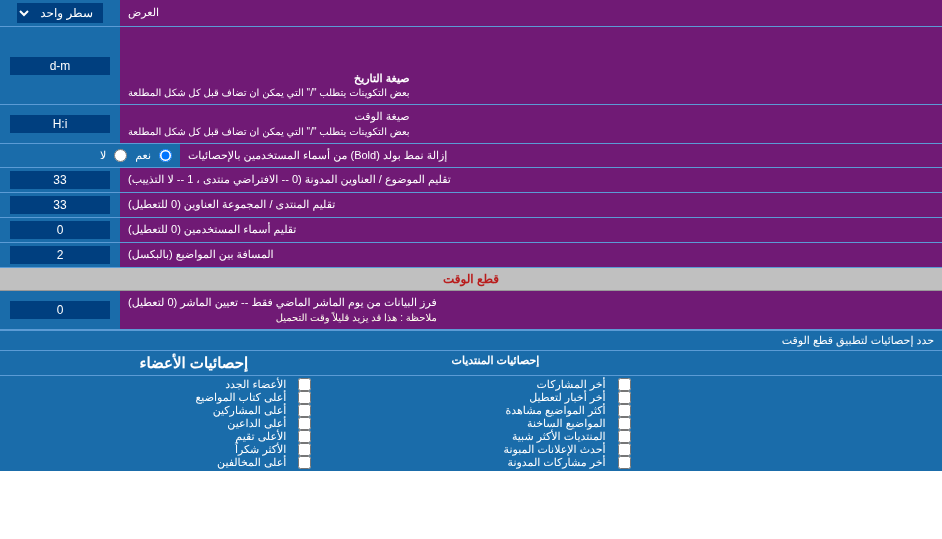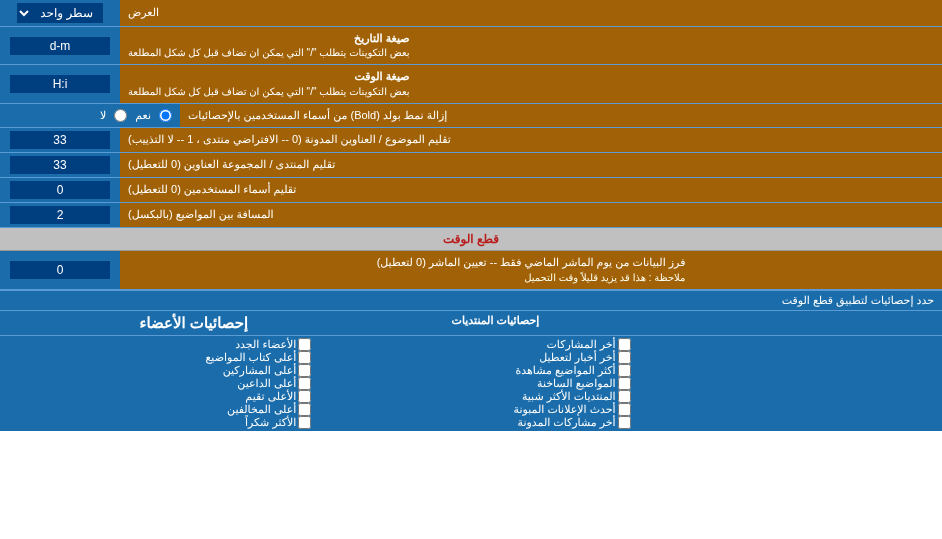--- a/index.html
+++ b/index.html
@@ -13,21 +13,21 @@
       overflow-x: hidden;
     }
 
     .row {
       display: flex;
       width: 100%;
       border-bottom: 1px solid #5b9bd5;
     }
 
     .label-cell {
-      background: #a16207;
+      background: #701a75;
       color: #fff;
       padding: 4px 8px;
       display: flex;
       align-items: center;
       justify-content: flex-end;
       text-align: right;
       font-size: 11px;
       line-height: 1.4;
     }
 
@@ -87,21 +87,21 @@
       background: #003f7f;
       color: #fff;
       border: none;
       padding: 2px 6px;
       font-size: 12px;
     }
 
     .checkbox-item {
       display: flex;
       align-items: center;
-      gap: 2px;
+      gap: 12px;
       color: #fff;
       font-size: 11px;
     }
 
     .checkbox-item input[type="checkbox"] {
       accent-color: #003f7f;
     }
 
   </style>
 </head>
@@ -116,33 +116,33 @@
       <option>سطر واحد</option>
       <option>سطرين</option>
       <option>ثلاثة أسطر</option>
     </select>
   </div>
 </div>
 
 <div class="row">
   <div class="label-cell" style="flex:1;">
     <div>
-      <div style="font-weight:bold;">صيغة التاريخ</div>
+      <div style="font-weight:bold;margin-top:40px;">صيغة التاريخ</div>
       <div style="font-size:10px;">بعض التكوينات يتطلب "/" التي يمكن ان تضاف قبل كل شكل المطلعة</div>
     </div>
   </div>
   <div class="input-cell" style="flex:0 0 120px;">
     <input type="text" value="d-m" style="width: 100px;">
   </div>
 </div>
 
 <div class="row">
   <div class="label-cell" style="flex:1;">
     <div>
-      <div style="font-weight:bold;">صيغة الوقت</div>
+      <div style="font-weight:normal;">صيغة الوقت</div>
       <div style="font-size:10px;">بعض التكوينات يتطلب "/" التي يمكن ان تضاف قبل كل شكل المطلعة</div>
     </div>
   </div>
   <div class="input-cell" style="flex:0 0 120px;">
     <input type="text" value="H:i" style="width: 100px;">
   </div>
 </div>
 
 <div class="row">
   <div class="label-cell" style="flex:1;">
@@ -190,21 +190,21 @@
   <div class="input-cell" style="flex:0 0 120px;">
     <input type="text" value="2" style="width: 100px;">
   </div>
 </div>
 
 <div class="section-header">
   <span>قطع الوقت</span>
 </div>
 
 <div class="row">
-  <div class="label-cell" style="flex:1;justify-content:center;">
+  <div class="label-cell" style="flex:1;">
     <div>
       <div>فرز البيانات من يوم الماشر الماضي فقط -- تعيين الماشر (0 لتعطيل)</div>
       <div style="font-size:10px;color:#ffe;">ملاحظة : هذا قد يزيد قليلاً وقت التحميل</div>
     </div>
   </div>
   <div class="input-cell" style="flex:0 0 120px;">
     <input type="text" value="0" style="width: 100px;">
   </div>
 </div>
 
@@ -275,21 +275,21 @@
       <div class="checkbox-item">
         <input type="checkbox" style="">
         <span>أعلى الداعين</span>
       </div>
       <div class="checkbox-item">
         <input type="checkbox" style="">
         <span>الأعلى تقيم</span>
       </div>
       <div class="checkbox-item">
         <input type="checkbox" style="">
+        <span>الأكثر شكراً</span>
+      </div>
+      <div class="checkbox-item">
+        <input type="checkbox" style="">
         <span>أعلى المخالفين</span>
       </div>
-      <div class="checkbox-item">
-        <input type="checkbox" style="">
-        <span>الأكثر شكراً</span>
-      </div>
     </div>
   </div>
 </div>
 
 </body></html>

